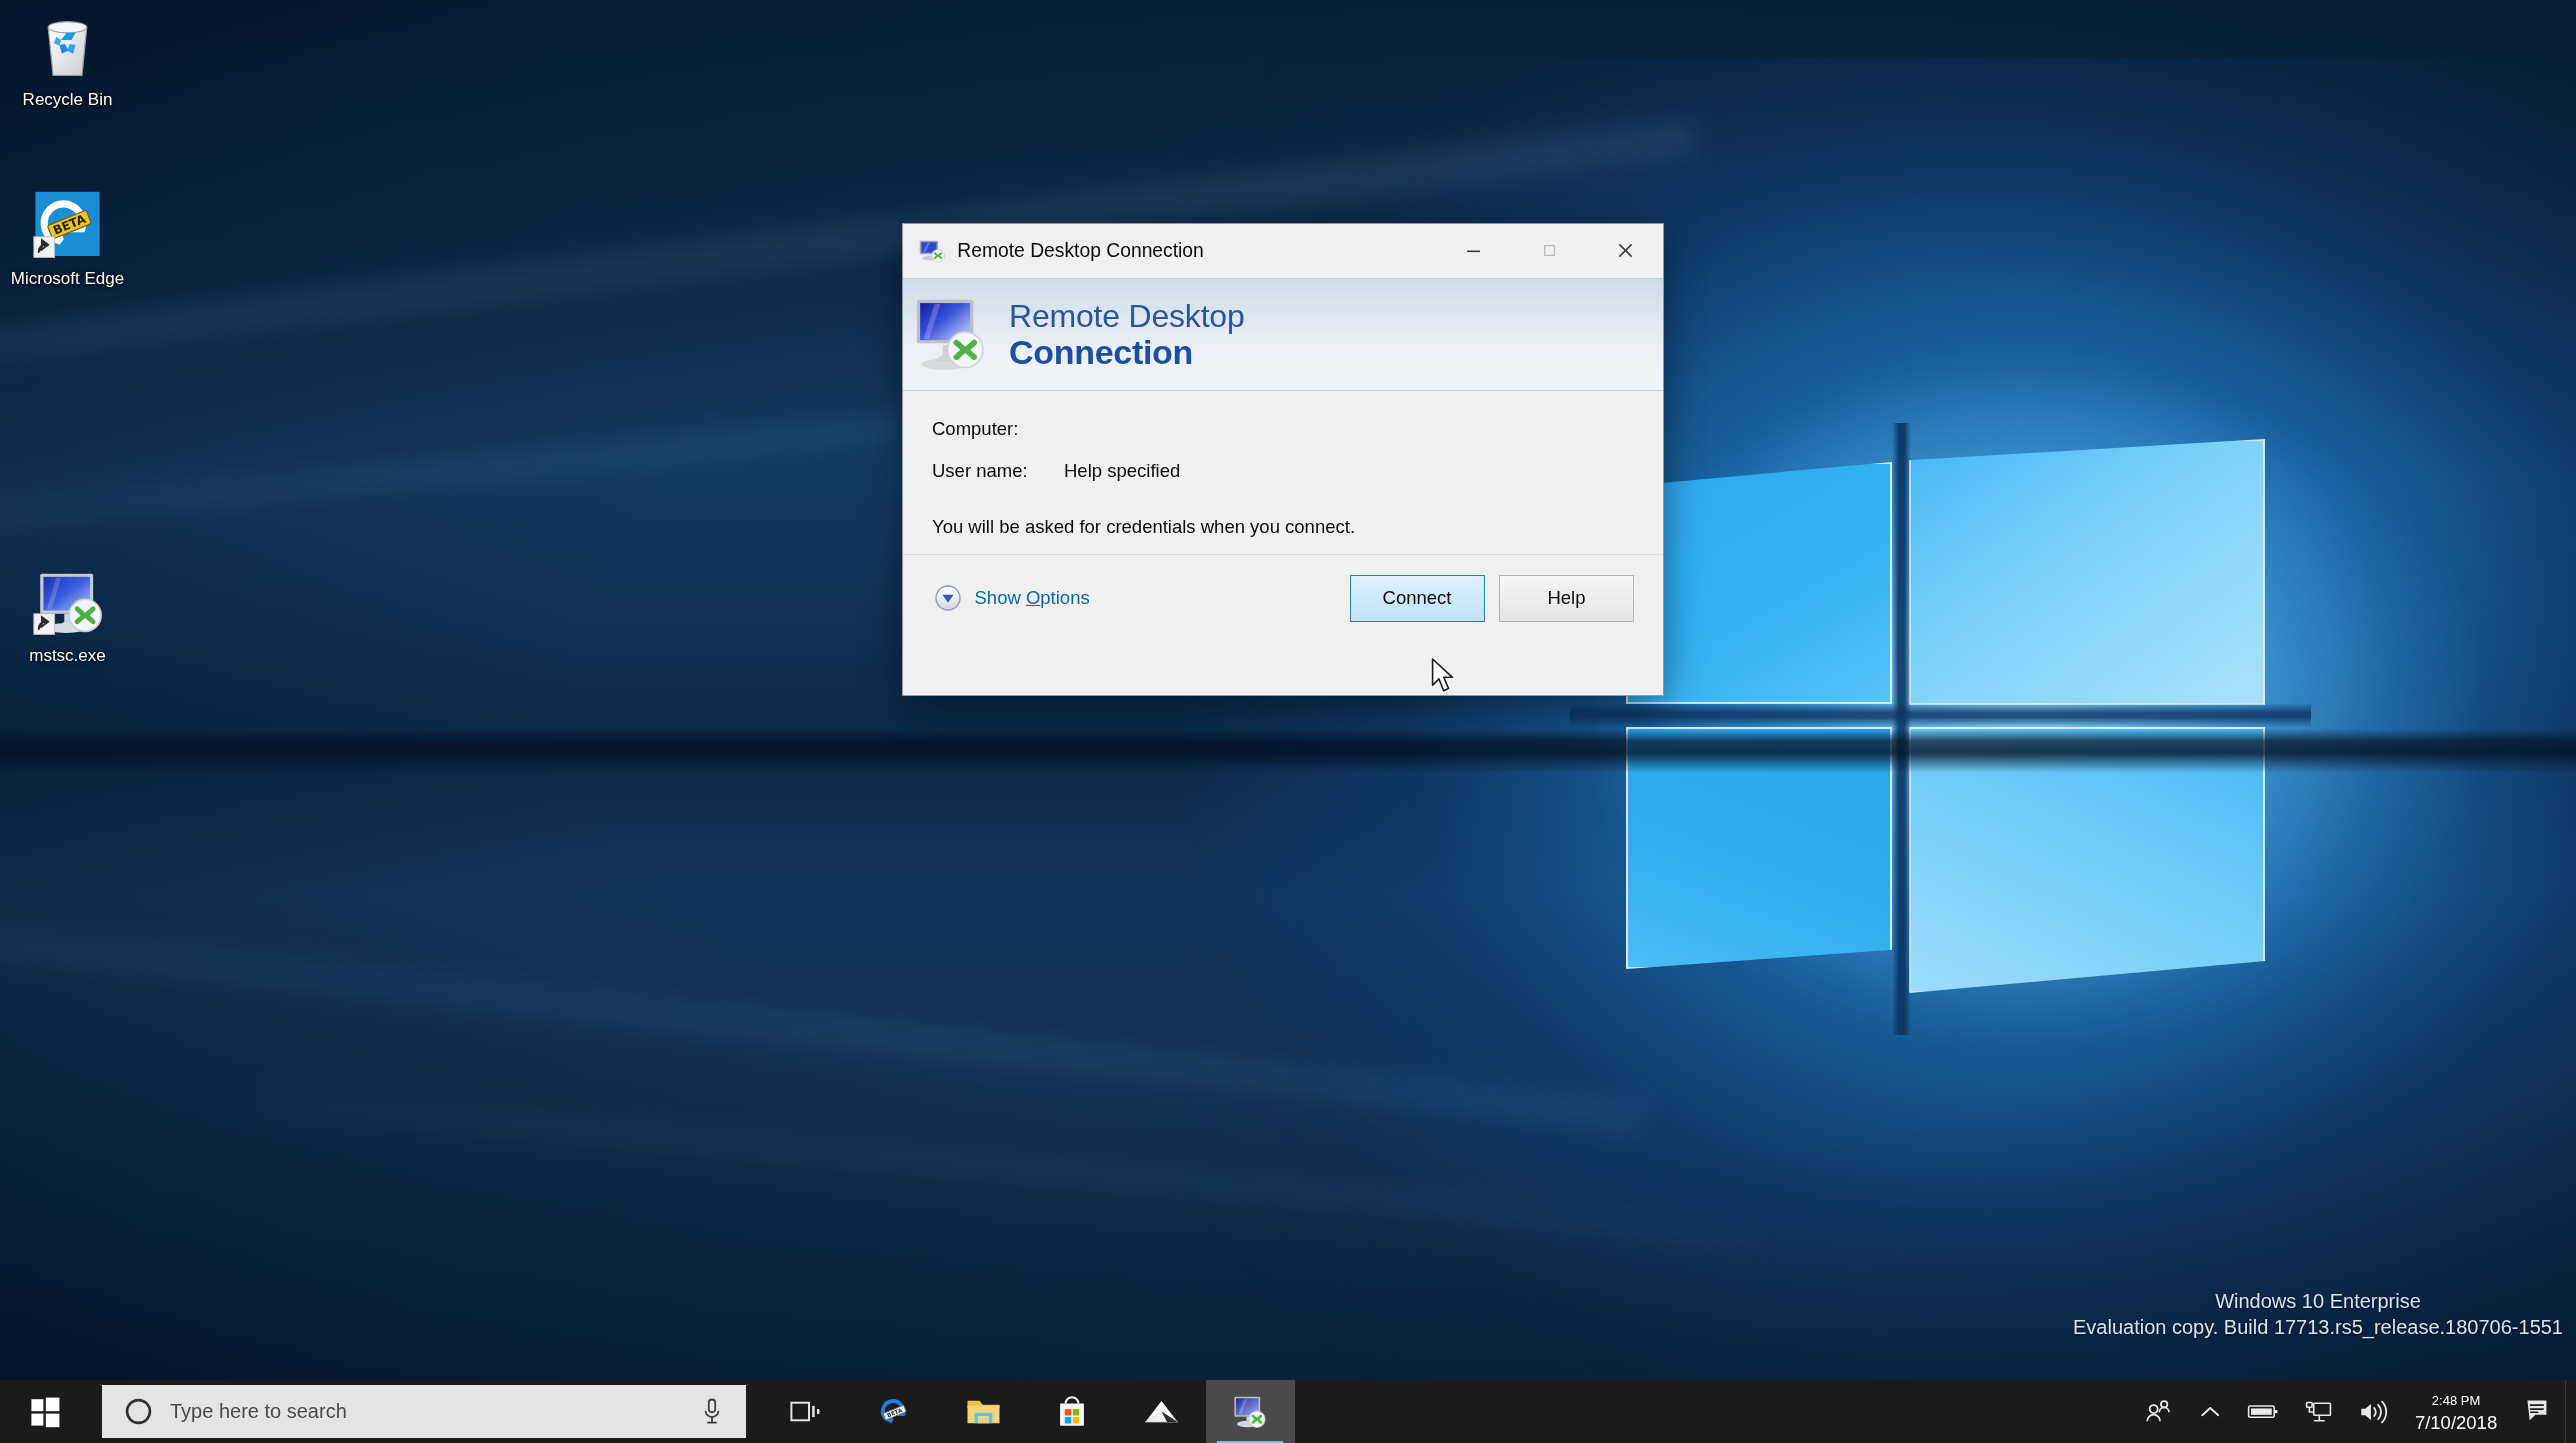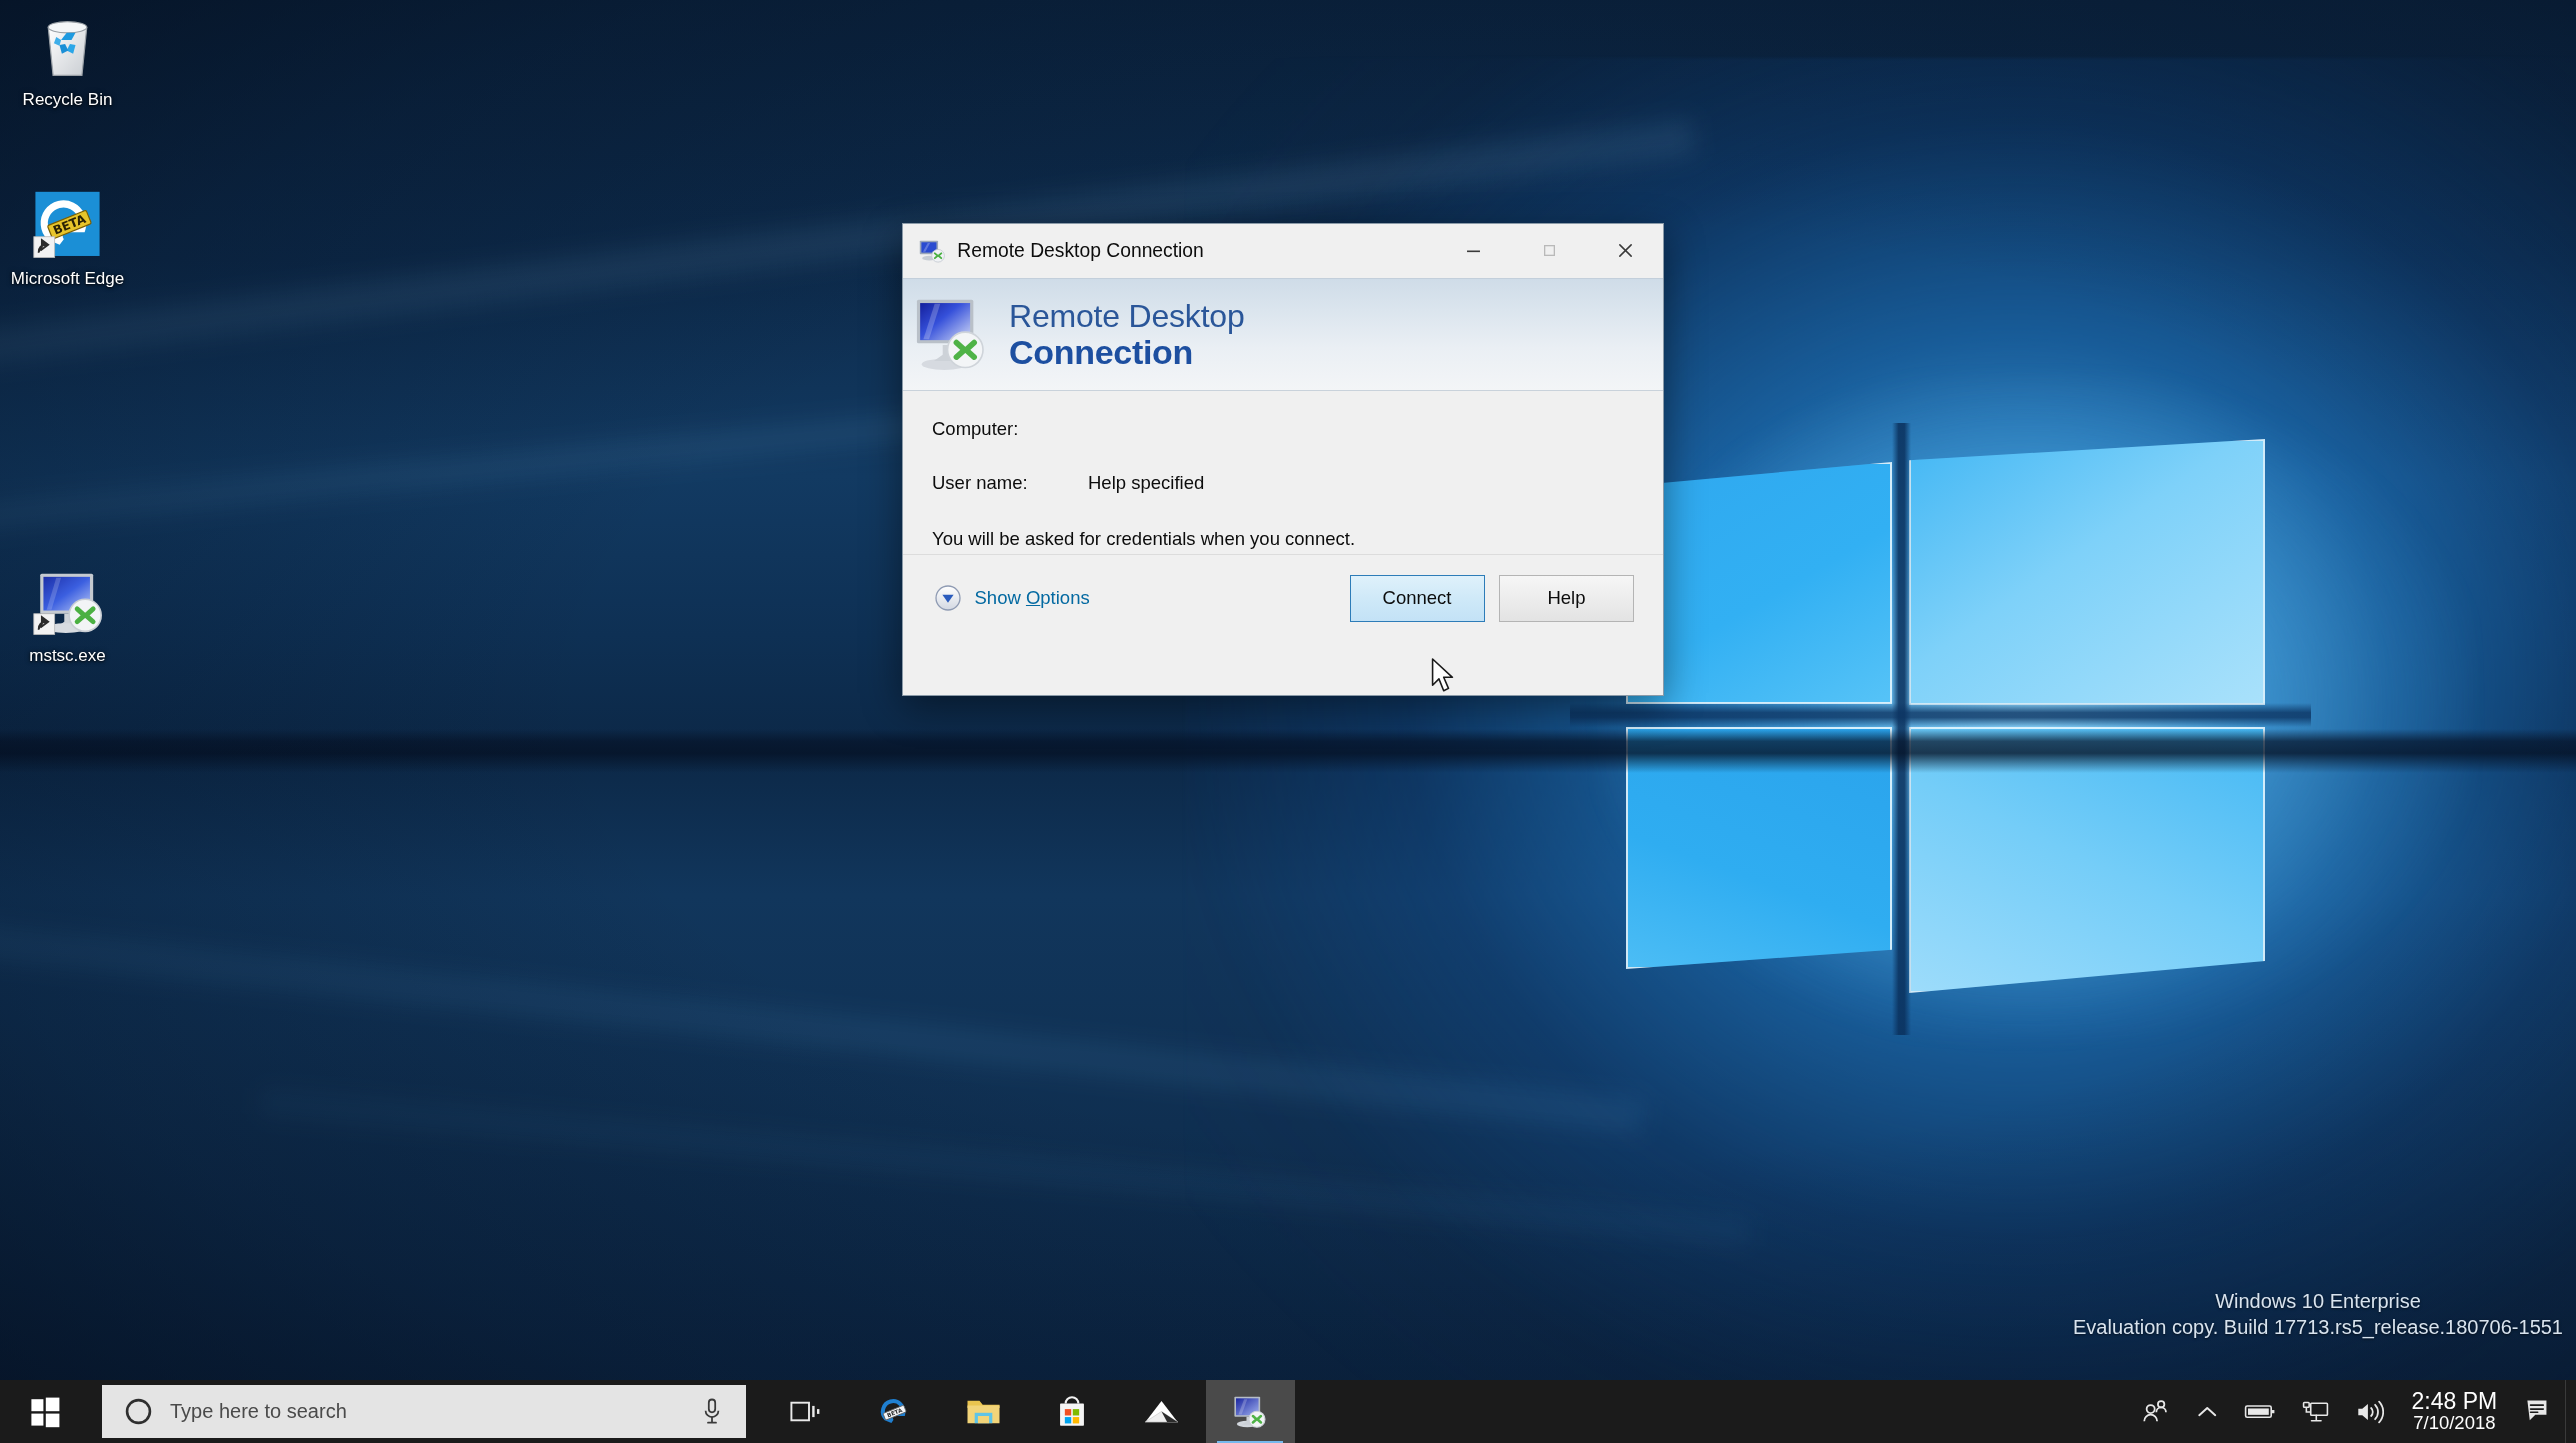--- a/index.html
+++ b/index.html
@@ -213,21 +213,21 @@
     background:linear-gradient(180deg,#ffffff 0%,#ffffff 55%,#f4f6f8 100%);
     height:100%; display:flex; align-items:center;
   }
   #combo-computer .cb-arrow{
     width:43px; height:100%;
     display:flex; align-items:center; justify-content:center;
     border-left:0px solid transparent;
     background:linear-gradient(180deg,#ffffff 0%,#f1f3f5 100%);
     cursor:default;
   }
-  #row-username{ margin-top:32px;gap:24px; }
+  #row-username{ margin-top:20px; }
   #lbl-username{ width:132px; }
   #val-username{ font-size:18.5px; color:#0c0c0c; }
   #note-credentials{ margin-top:34px; font-size:18.5px; color:#0c0c0c; }
 
   #rdc-footer{
     position:absolute; left:0; right:0; bottom:0;
     height:87px;
     background:#f0f0f0;
     border-top:0.8px solid #dcdcdc;
     display:flex; align-items:center;
@@ -323,21 +323,21 @@
     display:flex; align-items:center; height:63px;
   }
   .tray-item{
     height:63px; display:flex; align-items:center; justify-content:center;
     padding:0 13px; cursor:default;
   }
   #tray-clock{
     display:flex; flex-direction:column; align-items:center; justify-content:center;
     height:63px; padding:0 14.5px; color:#ffffff; cursor:default;
   }
-  #tray-clock .t-time{ font-size:23px; line-height:22px; }
+  #tray-clock .t-time{ font-size:13px; line-height:22px; }
   #tray-clock .t-date{ font-size:18.5px; line-height:22px; }
   #tray-showdesktop{
     width:11.3px; height:63px; border-left:0.8px solid #3a3a3a; cursor:default;
   }
 </style>
 </head>
 <body>
 
 <div id="desktop">
   <div class="wp-base"></div>

